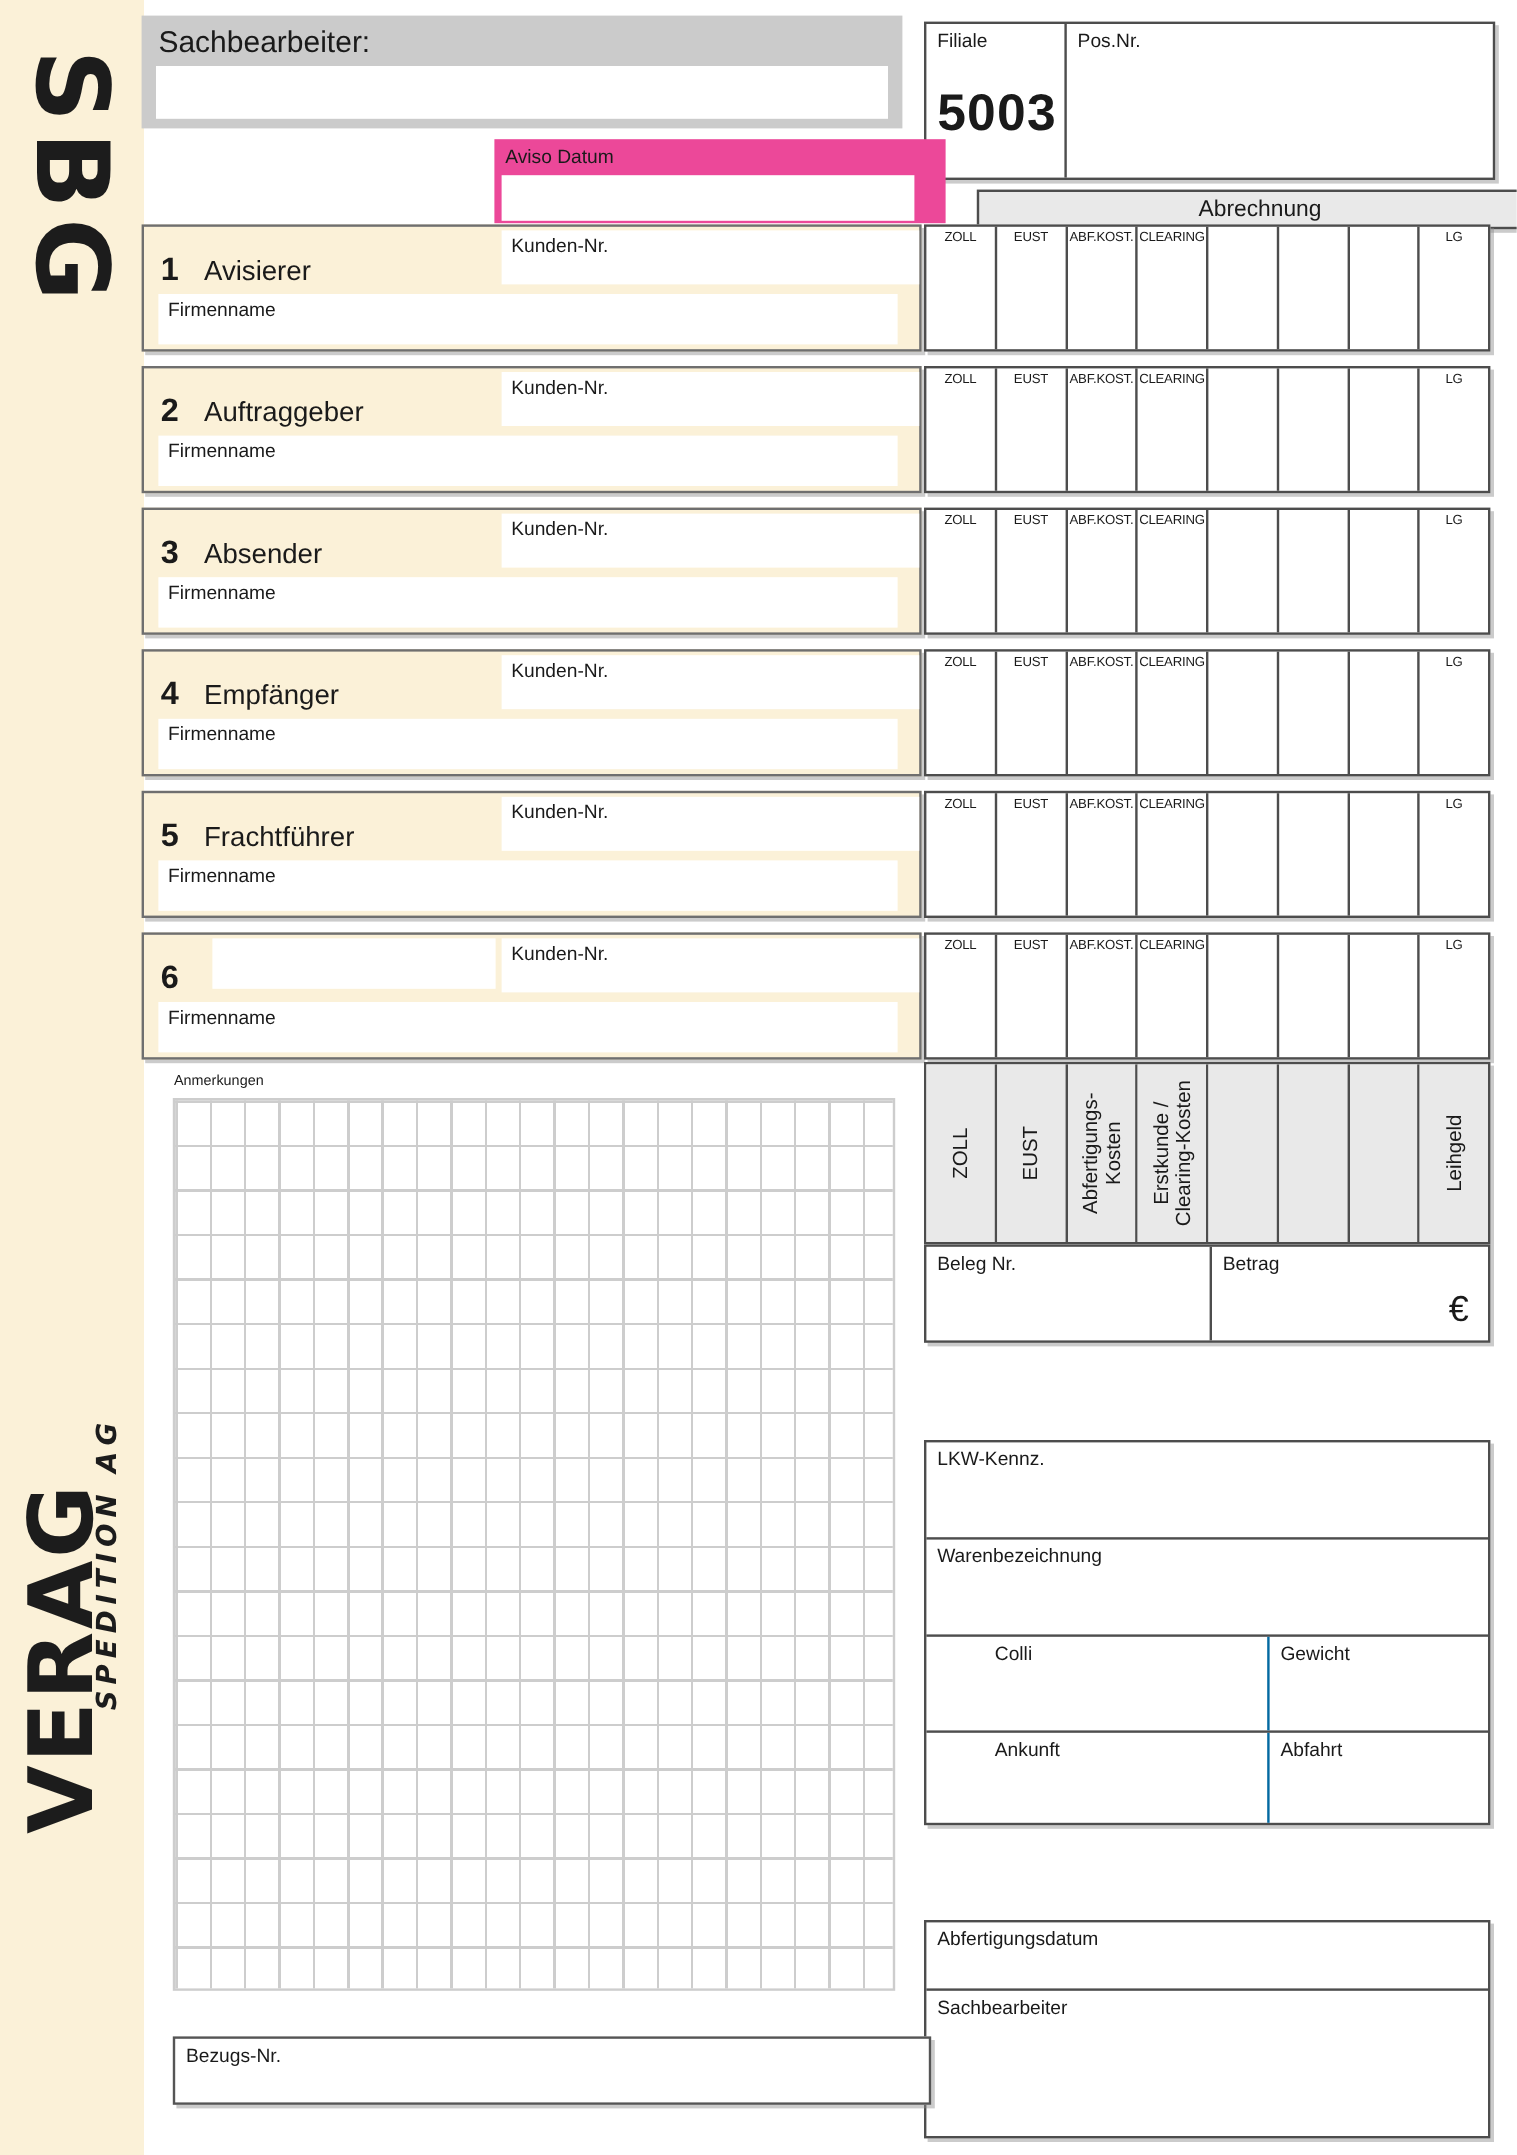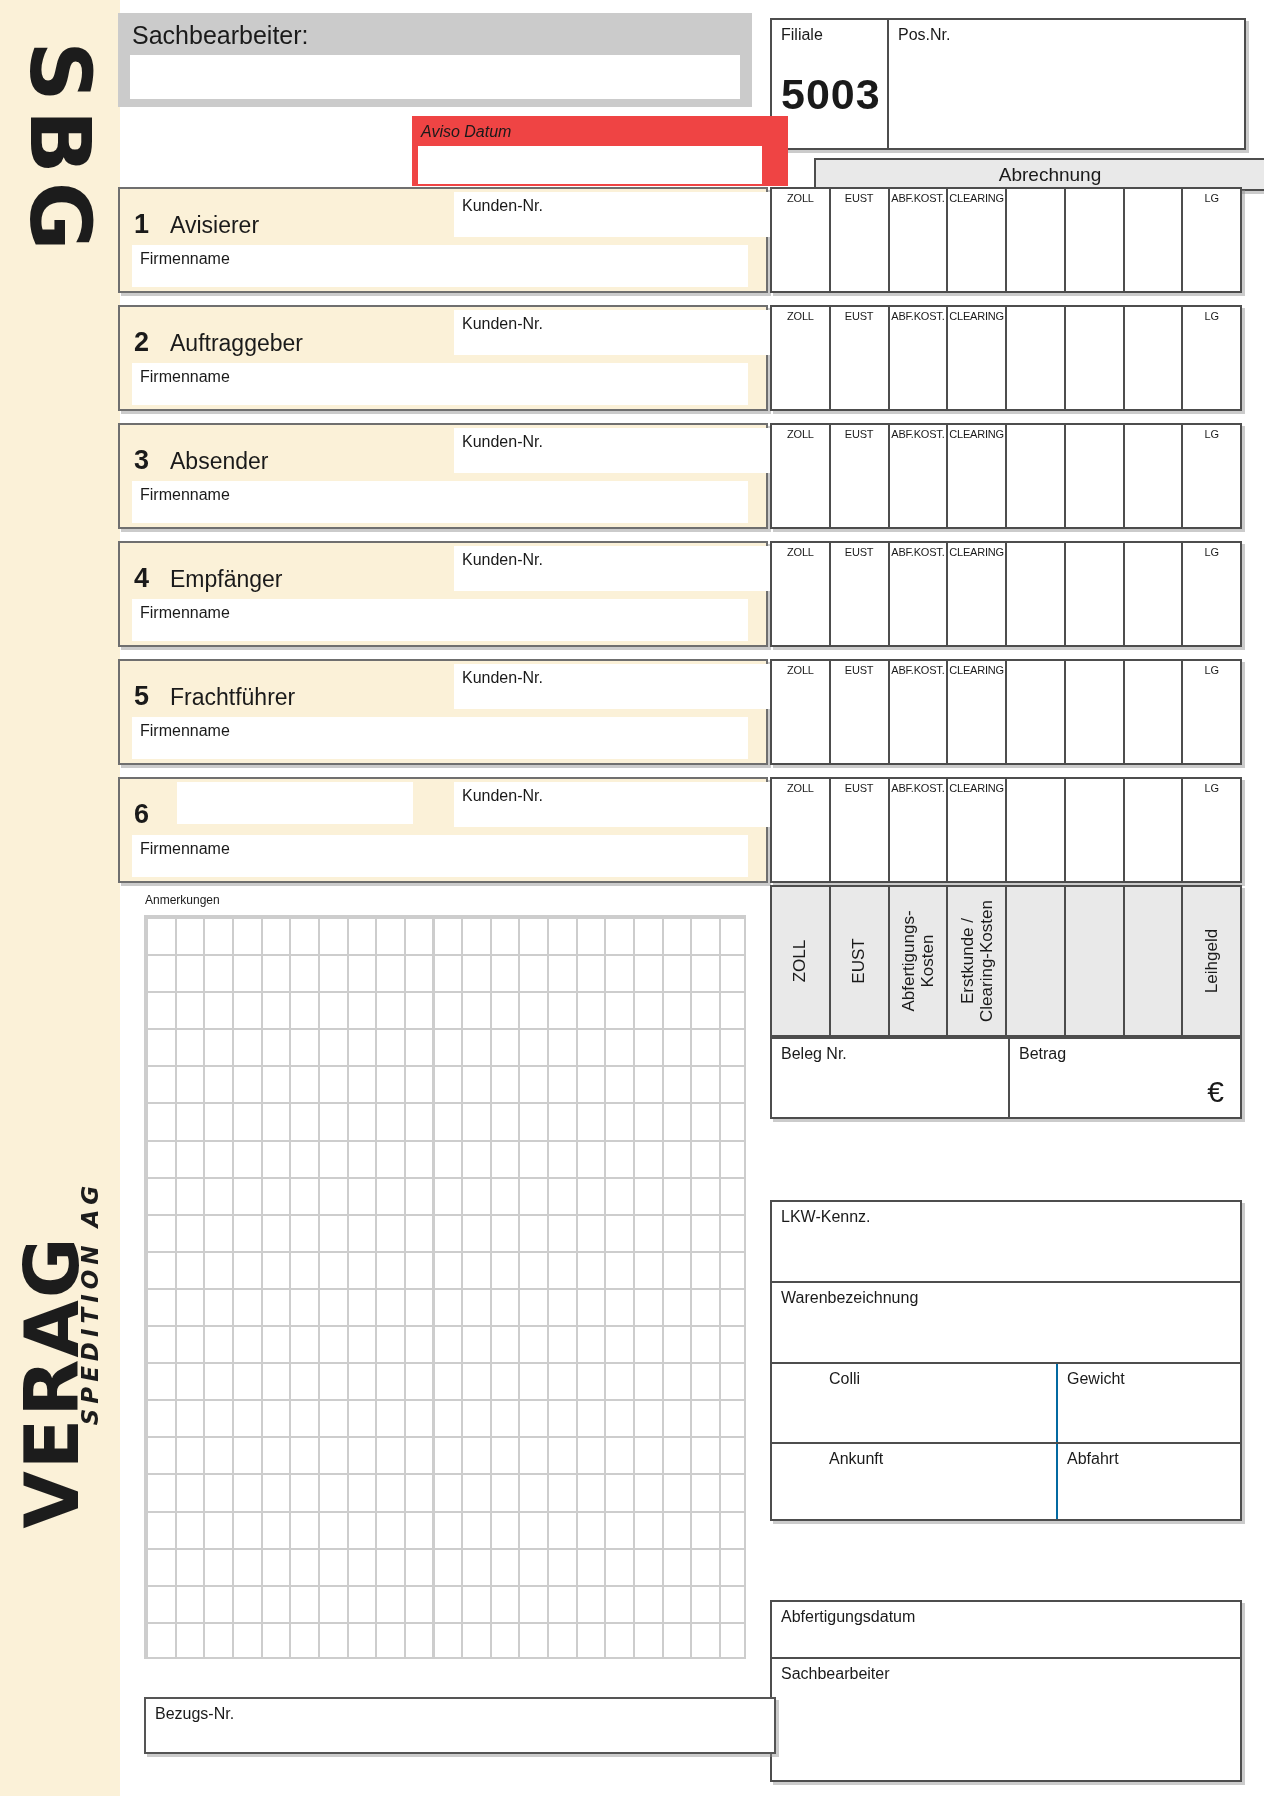--- a/index.html
+++ b/index.html
@@ -28,29 +28,29 @@
   .topbar{position:absolute;left:118px;top:13px;width:634px;height:94px;background:#CBCBCB;}
   .topbar-label{position:absolute;left:14px;top:8px;font-size:25px;}
   .topbar-input{position:absolute;left:12px;top:42px;width:610px;height:44px;background:#ffffff;}
   .filiale-box{position:absolute;left:770px;top:18px;width:472px;height:128px;background:#fff;
     border:2px solid #4d4d4d;box-shadow:3px 3px 0 rgba(140,140,140,0.45);display:flex;}
   .filiale-cell{width:115px;border-right:2px solid #4d4d4d;position:relative;}
   .posnr-cell{flex:1;position:relative;}
   .filiale-label{position:absolute;left:9px;top:6px;font-size:16px;}
   .filiale-number{position:absolute;left:9px;top:50px;font-size:43px;font-weight:700;letter-spacing:1px;}
   
-  .aviso-box{position:absolute;left:412px;top:116px;width:376px;height:70px;background:#ef4444;font-style:italic;}
+  .aviso-box{position:absolute;left:412px;top:116px;width:376px;height:70px;background:#ec4899;}
   .aviso-label{position:absolute;left:9px;top:7px;font-size:16px;}
   .aviso-input{position:absolute;left:6px;top:30px;width:344px;height:38px;background:#fff;}
   
   .section{position:absolute;left:118px;width:650px;height:106px;background:#FBF1D8;
     border:2px solid #6f6f6f;box-sizing:border-box;box-shadow:3px 3px 0 rgba(140,140,140,0.45);}
   .sec-num{position:absolute;left:14px;top:20px;font-size:27px;font-weight:700;}
   .sec-title{position:absolute;left:50px;top:23px;font-size:23px;}
-  .kunden-box{position:absolute;left:298px;top:3px;width:348px;height:45px;background:#fff;margin-left:36px;}
+  .kunden-box{position:absolute;left:298px;top:3px;width:348px;height:45px;background:#fff;}
   .kunden-label{position:absolute;left:8px;top:5px;font-size:16px;}
   .firmen-box{position:absolute;left:12px;top:56px;width:616px;height:42px;background:#fff;}
   .firmen-label{position:absolute;left:8px;top:5px;font-size:16px;}
   .sec6-title-box{position:absolute;left:57px;top:3px;width:236px;height:42px;background:#fff;}
   
   .abr-header{position:absolute;left:770px;top:158px;width:472px;height:33px;background:#E9E9E9;
     border:2px solid #4d4d4d;box-sizing:border-box;text-align:center;font-size:19px;line-height:29px;
     box-shadow:3px 3px 0 rgba(140,140,140,0.45);margin-left:44px;}
   .abr-row{position:absolute;left:770px;width:472px;height:106px;background:#fff;
     border:2px solid #4d4d4d;box-sizing:border-box;display:flex;

